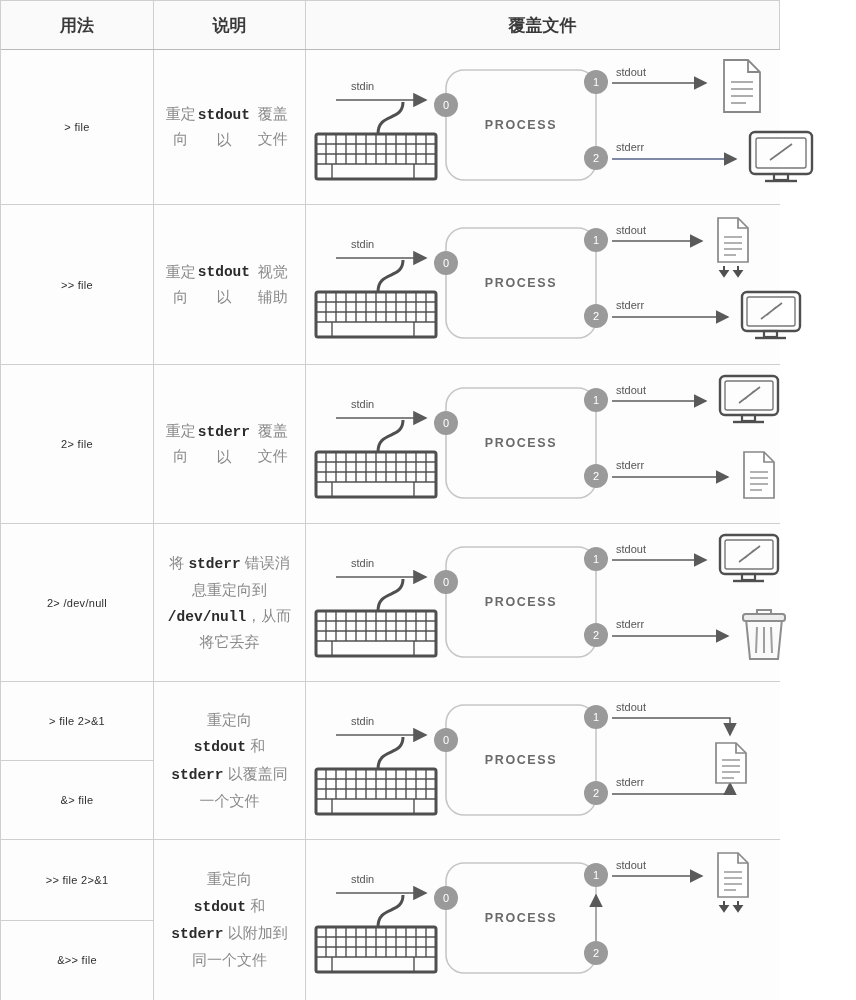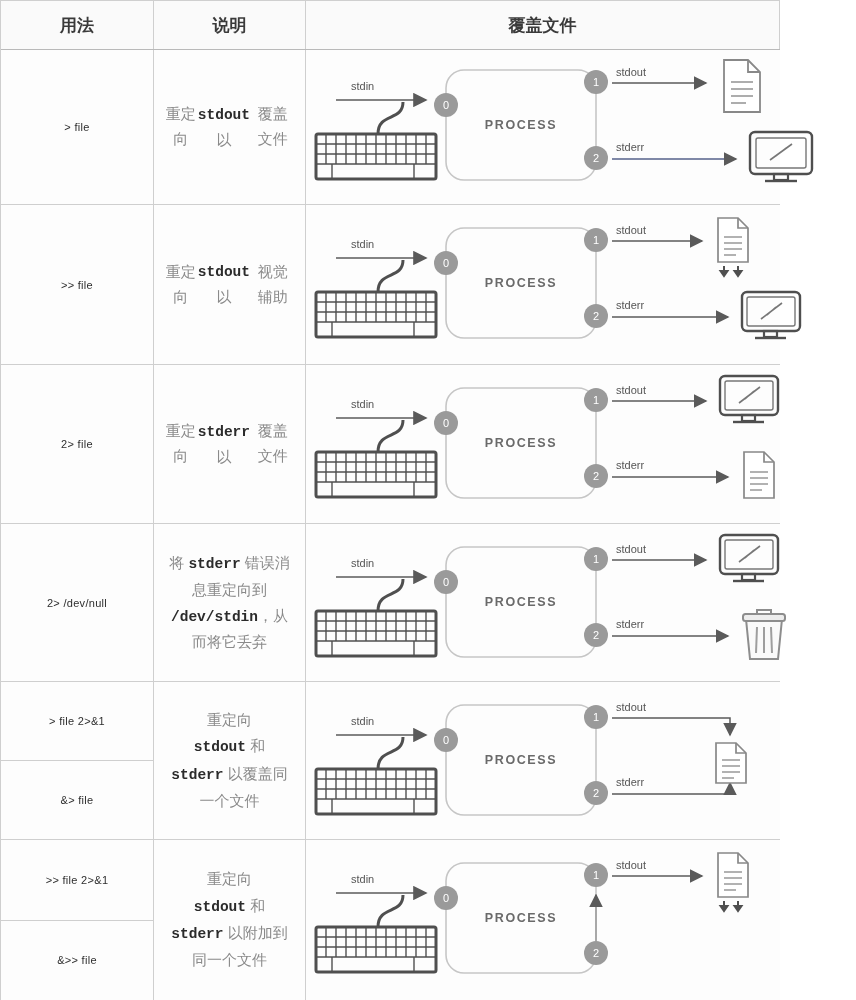--- a/index.html
+++ b/index.html
@@ -297,21 +297,21 @@
       </svg>
     </div>
   </div>
 
   <div class="row r4">
     <div class="cell usage-cell">
       <div class="u-line">2&gt; /dev/null</div>
     </div>
     <div class="cell desc-cell">
       <div style="line-height:1.7">
-        <span>将 </span><b>stderr</b><span> 错误消息重定向到 </span><b>/dev/stdin</b><span>，从而将它丢弃</span>
+        <span>将 </span><b>stderr</b><span> 错误消息重定向到 </span><b>/dev/null</b><span>，从而将它丢弃</span>
       </div>
     </div>
     <div class="cell vis-cell">
       <svg width="550" height="156" viewBox="0 0 550 156">
         <text x="45" y="42" font-size="11" fill="#555" font-family="'Liberation Sans',sans-serif">stdin</text>
         <line x1="30" y1="52" x2="120" y2="52" stroke="#5a5a5a" stroke-width="1.6" marker-end="url(#ah)"></line>
         <path d="M97,54 C97,74 72,64 72,86" fill="none" stroke="#4f4f4f" stroke-width="3"></path>
         <g>
           <rect x="10" y="86" width="120" height="45" rx="2" fill="none" stroke="#4f4f4f" stroke-width="3"></rect>
           <g stroke="#4f4f4f" stroke-width="1.4">

